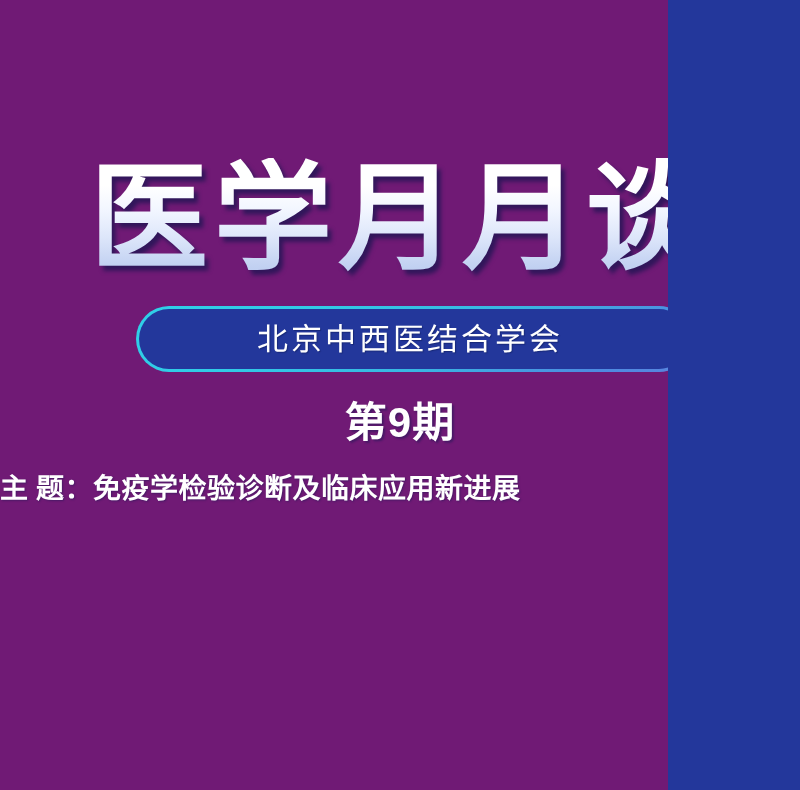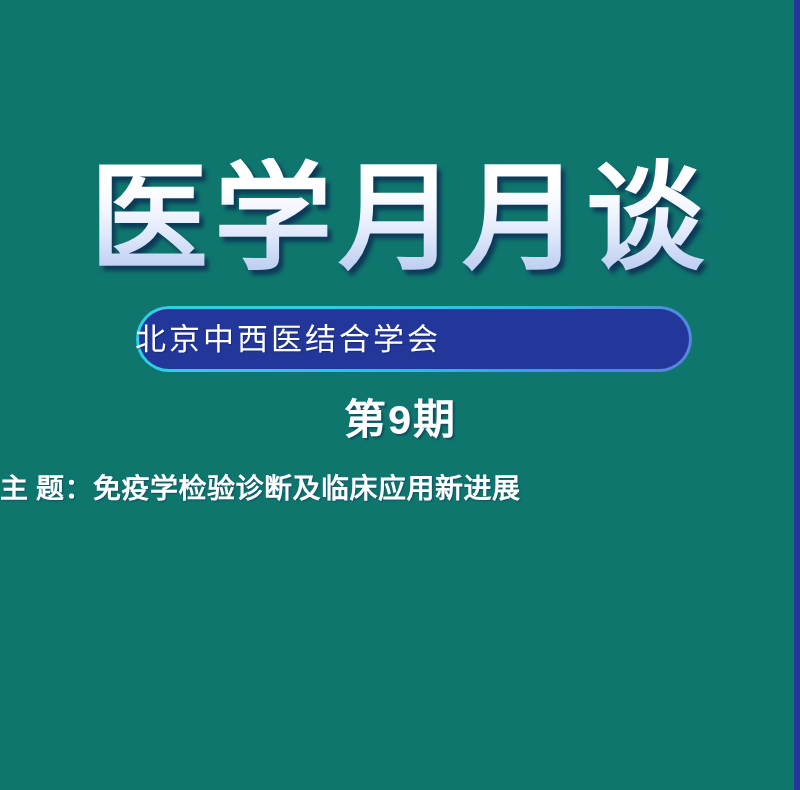--- a/index.html
+++ b/index.html
@@ -11,23 +11,23 @@
     width: 800px;
     height: 790px;
     overflow: hidden;
     background: #23379b;
     font-family: "Liberation Serif", "DejaVu Serif", serif;
     -webkit-font-smoothing: antialiased;
   }
 
   #poster {
     position: relative;
-    width: 794px;
+    width: 668px;
     height: 790px;
-    background: #0f766e;
+    background: #701a75;
     overflow: hidden;
   }
 
   
   .title-block {
     position: absolute;
     left: 0;
     top: 158px;
     width: 800px;
     text-align: center;
@@ -67,20 +67,21 @@
     box-sizing: border-box;
     border-radius: 33px;
     border: 3px solid transparent;
     background-image:
       linear-gradient(#23379b, #23379b),
       linear-gradient(150deg, #2fd0e8 0%, #31cbe6 28%, #39b6e2 58%, #4d8ce0 84%, #5a83de 100%);
     background-origin: border-box;
     background-clip: padding-box, border-box;
     display: flex;
     align-items: center;
+    justify-content: center;
   }
   .pill-text {
     color: #ffffff;
     font-family: "Liberation Serif", "DejaVu Serif", serif;
     font-weight: 400;
     font-size: 31px;
     letter-spacing: 3px;
     line-height: 1;
     position: relative;
     left: -4px;
@@ -88,21 +89,21 @@
   }
 
   
   .issue {
     position: absolute;
     left: 0;
     top: 400px;
     width: 800px;
     text-align: center;
     color: #ffffff;
-    font-family: Liberation Mono, monospace;
+    font-family: Liberation Sans, sans-serif;
     font-weight: 700;
     font-size: 42px;
     letter-spacing: 1px;
     line-height: 1.1;
     text-shadow: 2px 2px 2px rgba(12, 24, 80, 0.40);
   }
 
   
   .topic {
     position: absolute;

